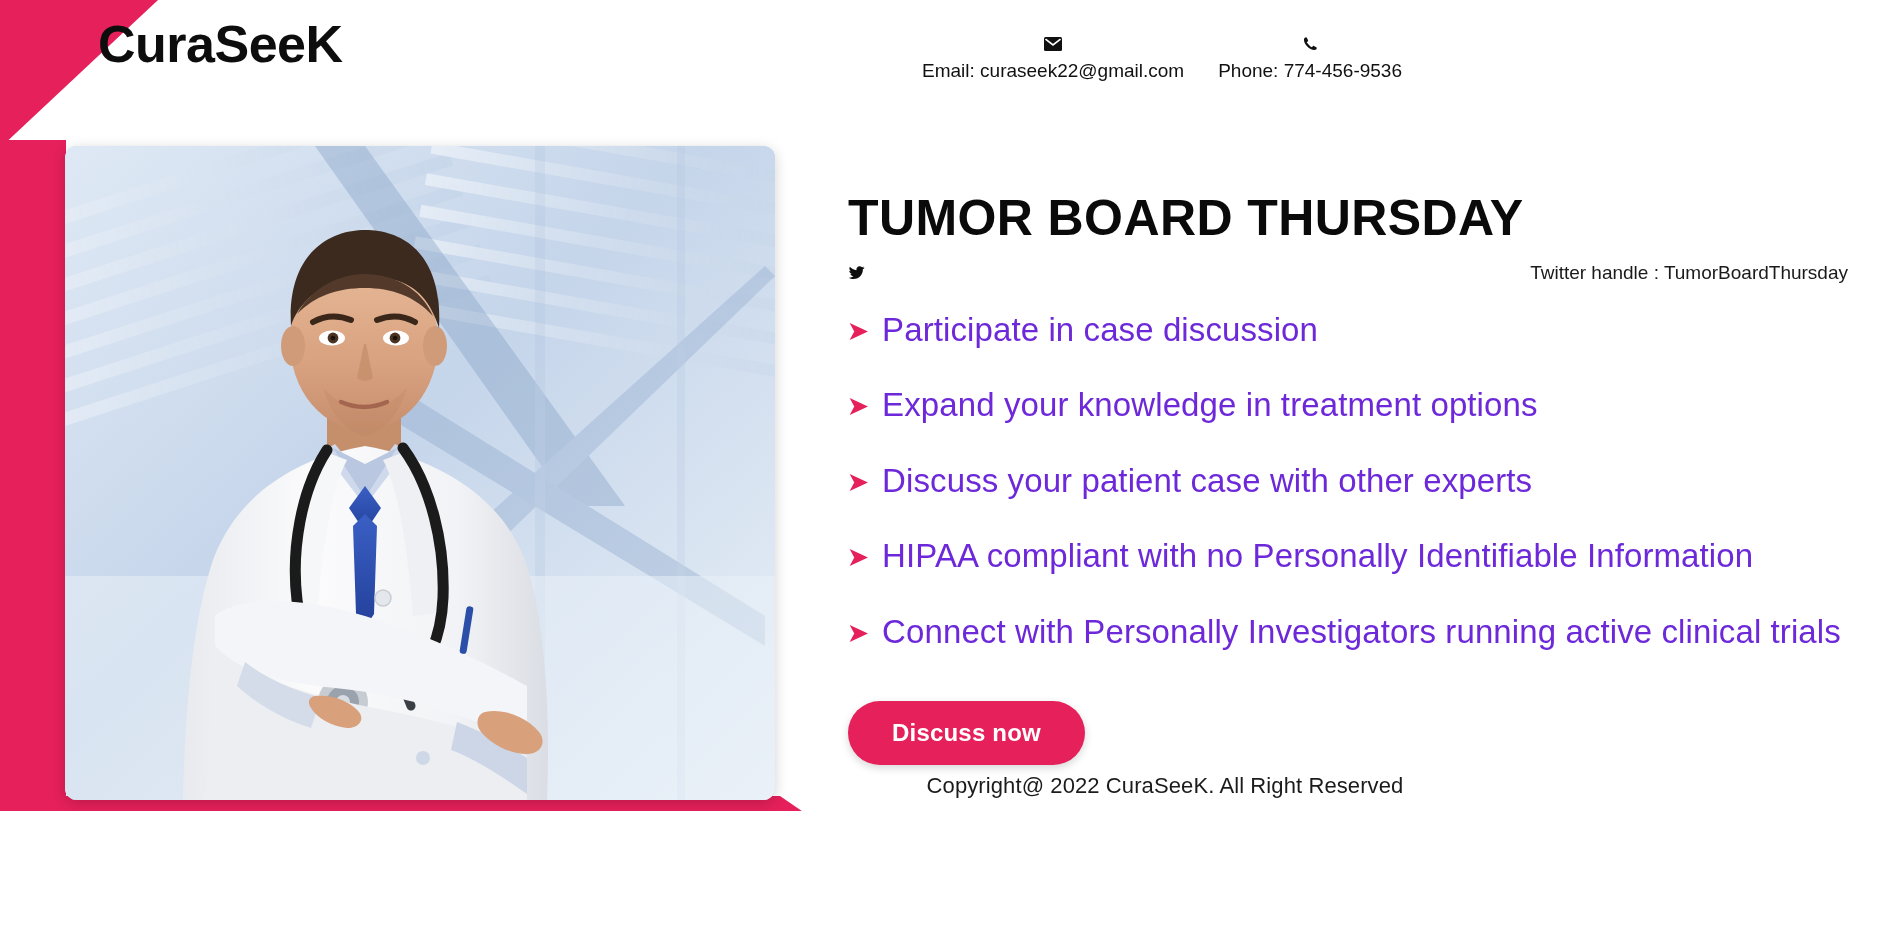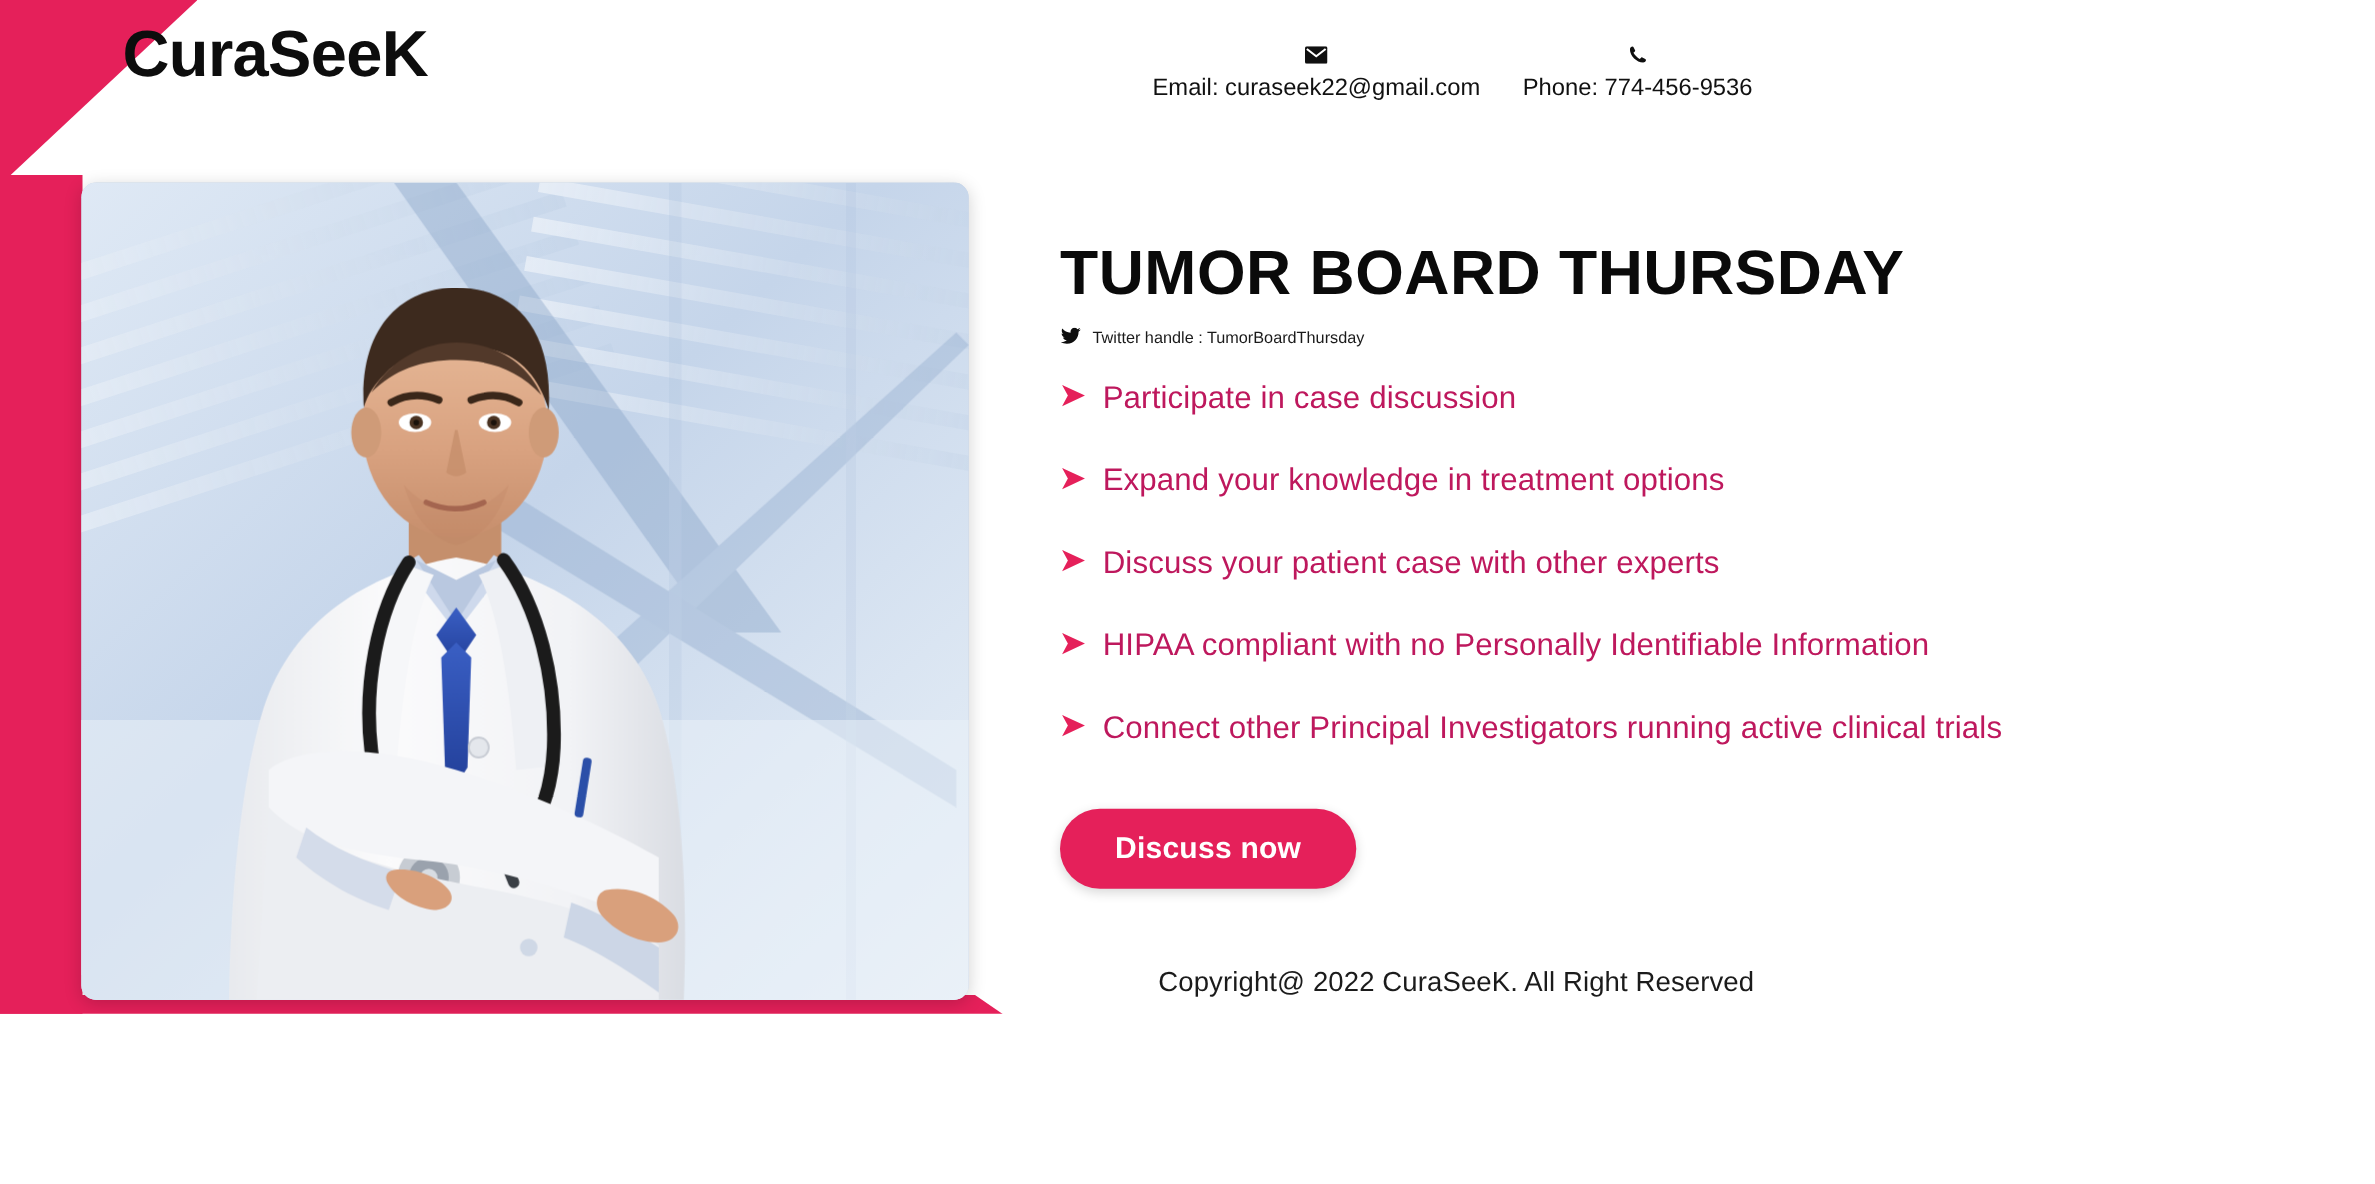--- a/index.html
+++ b/index.html
@@ -106,22 +106,23 @@
     font-weight: bold;
     letter-spacing: 0.4px;
     color: #0a0a0a;
     line-height: 1.15;
   }
   .twitter-line {
     margin-top: 14px;
     display: flex;
     align-items: center;
     gap: 9px;
-    font-size: 13px;
+    font-size: 19px;
     color: #1a1a1a;
+    justify-content: space-between;
   }
   .twitter-line svg { display: block; }
 
   .bullets { margin-top: 26px; }
   .bullet {
     display: flex;
     align-items: baseline;
     gap: 14px;
     margin-bottom: 36px;
   }
@@ -129,22 +130,22 @@
   .bullet-icon {
     flex: 0 0 auto;
     position: relative;
     top: -2px;
     color: #e5205a;
     font-size: 24px;
     line-height: 1;
     font-weight: bold;
   }
   .bullet-text {
-    font-size: 25px;
-    color: #be185d;
+    font-size: 33px;
+    color: #6d28d9;
     line-height: 1.2;
     letter-spacing: 0.1px;
     text-align: center;
   }
 
   .cta-wrap { margin-top: 50px; }
   .cta-button {
     display: inline-block;
     background: #e5205a;
     color: #ffffff;
@@ -378,21 +379,21 @@
       <li class="bullet">
         <span class="bullet-icon">➤</span>
         <span class="bullet-text">Discuss your patient case with other experts</span>
       </li>
       <li class="bullet">
         <span class="bullet-icon">➤</span>
         <span class="bullet-text">HIPAA compliant with no Personally Identifiable Information</span>
       </li>
       <li class="bullet">
         <span class="bullet-icon">➤</span>
-        <span class="bullet-text">Connect other Principal Investigators running active clinical trials</span>
+        <span class="bullet-text">Connect with Personally Investigators running active clinical trials</span>
       </li>
     </ul>
 
     <div class="cta-wrap">
       <button class="cta-button">Discuss now</button>
     </div>
   </div>
 
   <div class="footer">
     <span class="footer-text">Copyright@ 2022  CuraSeeK. All Right Reserved</span>

